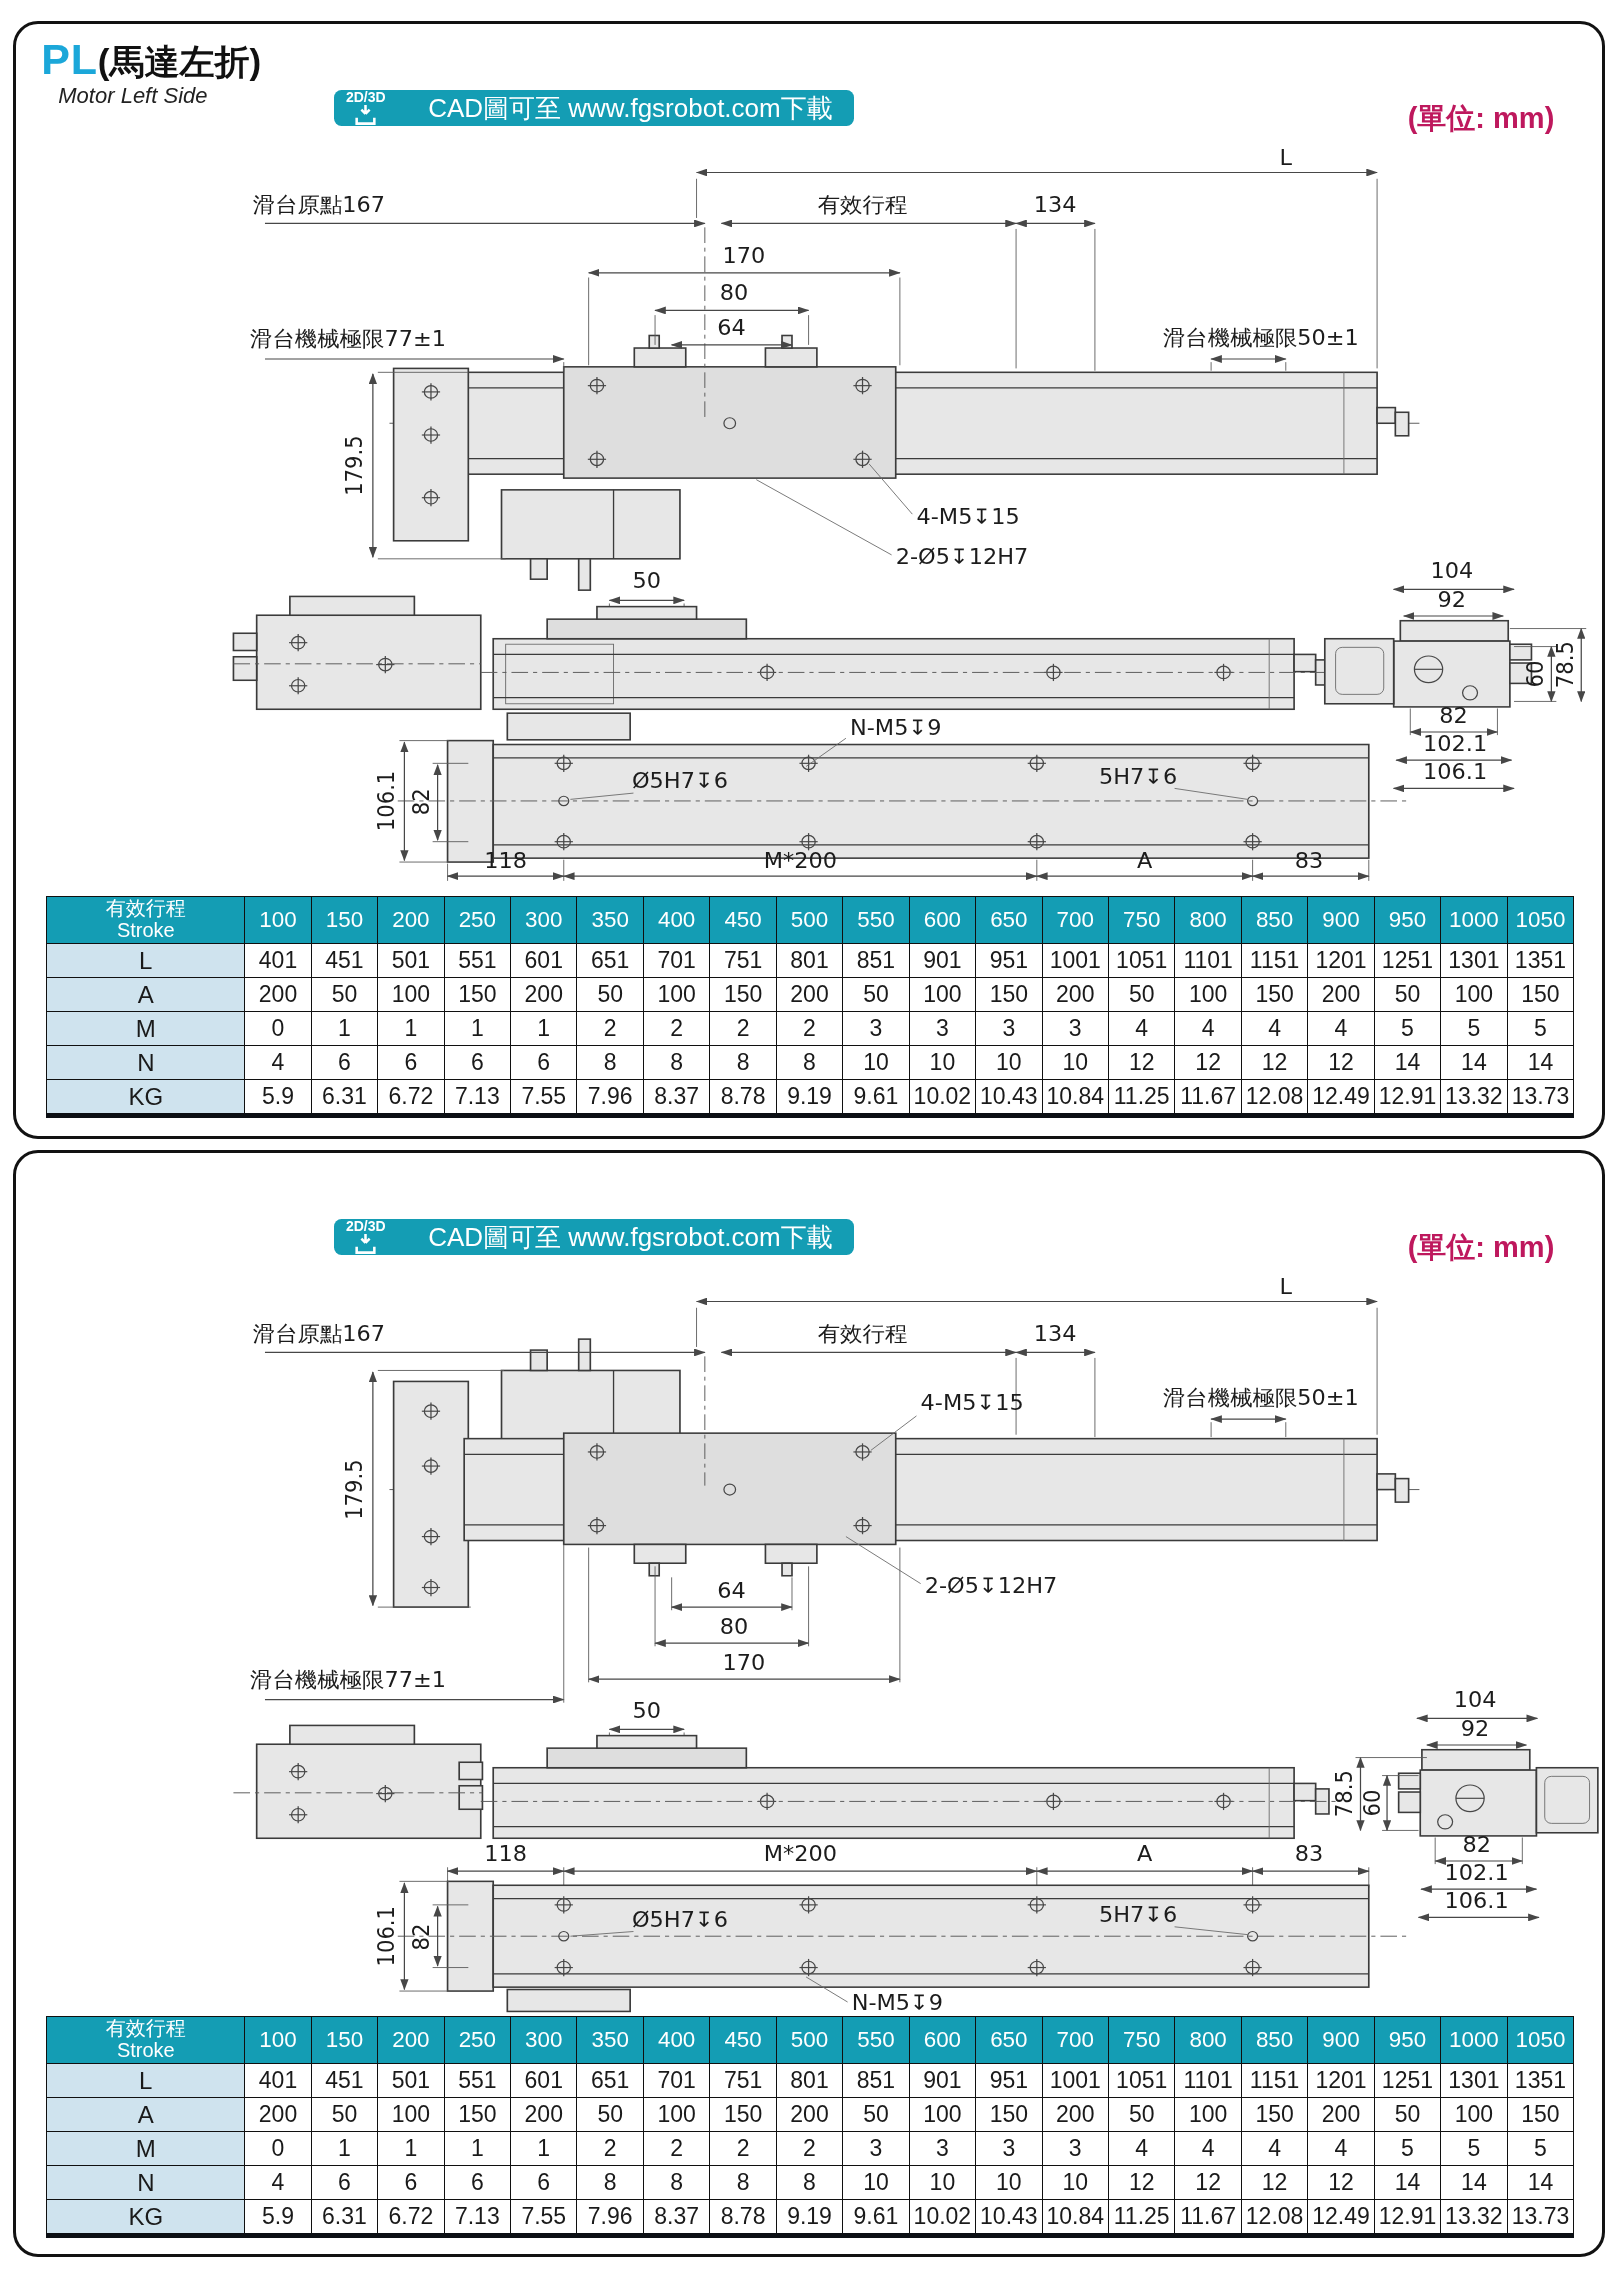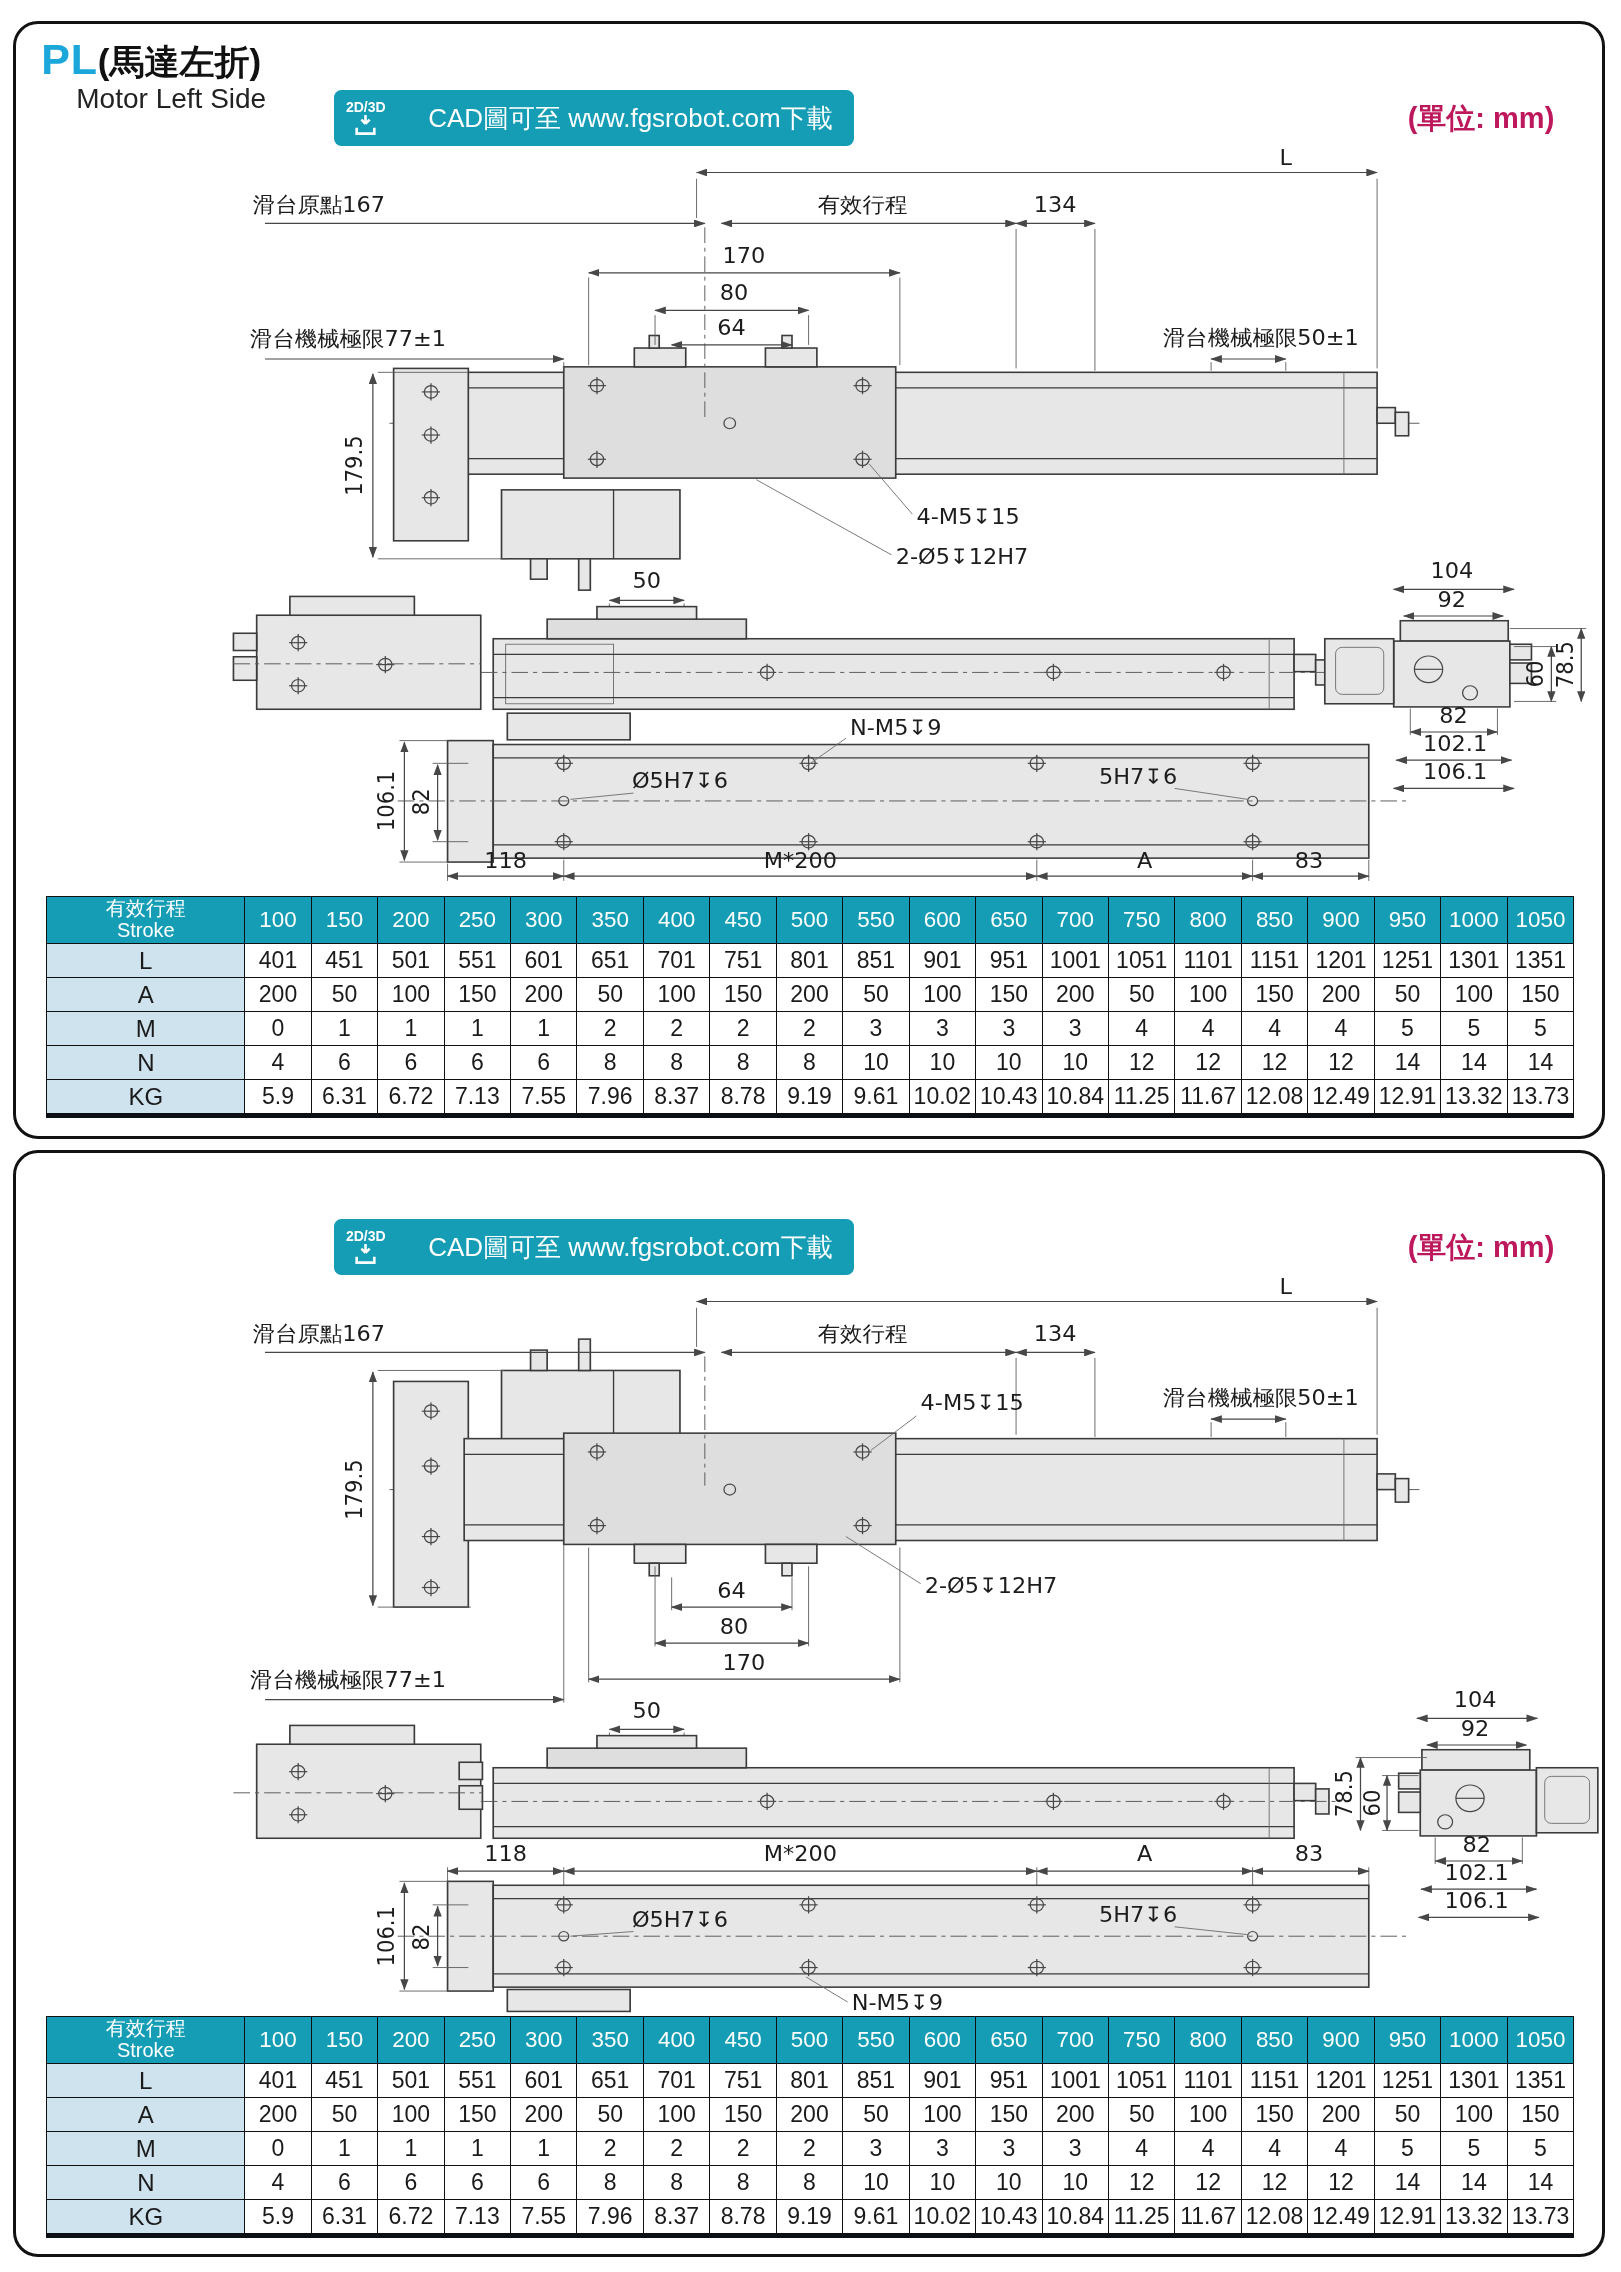--- a/index.html
+++ b/index.html
@@ -4,22 +4,22 @@
 <style>
   html,body{margin:0;padding:0;background:#fff;}
   body{width:1621px;height:2273px;position:relative;font-family:"Liberation Sans",sans-serif;color:#111;}
   .panel{position:absolute;left:13.3px;width:1586px;background:#fff;border:3.3px solid #121212;border-radius:25px;}
   #panel-pl{top:21px;height:1112px;}
   #panel-pr{top:1150px;height:1101px;}
   .title-block{position:absolute;left:25px;top:13.3px;line-height:1.05;}
   .title-line1{font-weight:bold;white-space:nowrap;}
   .code{font-size:43px;color:#1ba7d9;letter-spacing:0.8px;}
   .title-zh{font-size:35px;color:#111;}
-  .title-en{font-size:28px;color:#222;margin-top:1.7px;margin-left:35px;}
-  .banner{position:absolute;left:318px;top:66px;height:56px;background:#149db4;border-radius:7.5px;display:flex;align-items:center;gap:11.6px;padding:0 21.6px 0 11.6px;color:#fff;}
+  .title-en{font-size:22px;color:#222;margin-top:1.7px;margin-left:17px;font-style:italic;}
+  .banner{position:absolute;left:318px;top:66px;height:36px;background:#149db4;border-radius:7.5px;display:flex;align-items:center;gap:11.6px;padding:0 21.6px 0 11.6px;color:#fff;}
   .badge{display:flex;flex-direction:column;align-items:center;line-height:1;}
   .badge-txt{font-size:14px;font-weight:bold;}
   .banner-text{font-size:26px;white-space:nowrap;margin-left:31px;}
   .unit{position:absolute;right:48px;top:75px;font-size:29px;color:#be185d;white-space:nowrap;font-weight:bold;}
   svg.drawing{position:absolute;left:0;top:125px;width:1586px;height:735px;}
   
   .part{fill:#e7e7e7;stroke:#3b3b3b;stroke-width:2;}
   .p2{fill:#dedede;}
   .ln{stroke:#3b3b3b;stroke-width:1.6;fill:none;}
   .thin{stroke:#6a6a6a;stroke-width:1.1;fill:none;}

